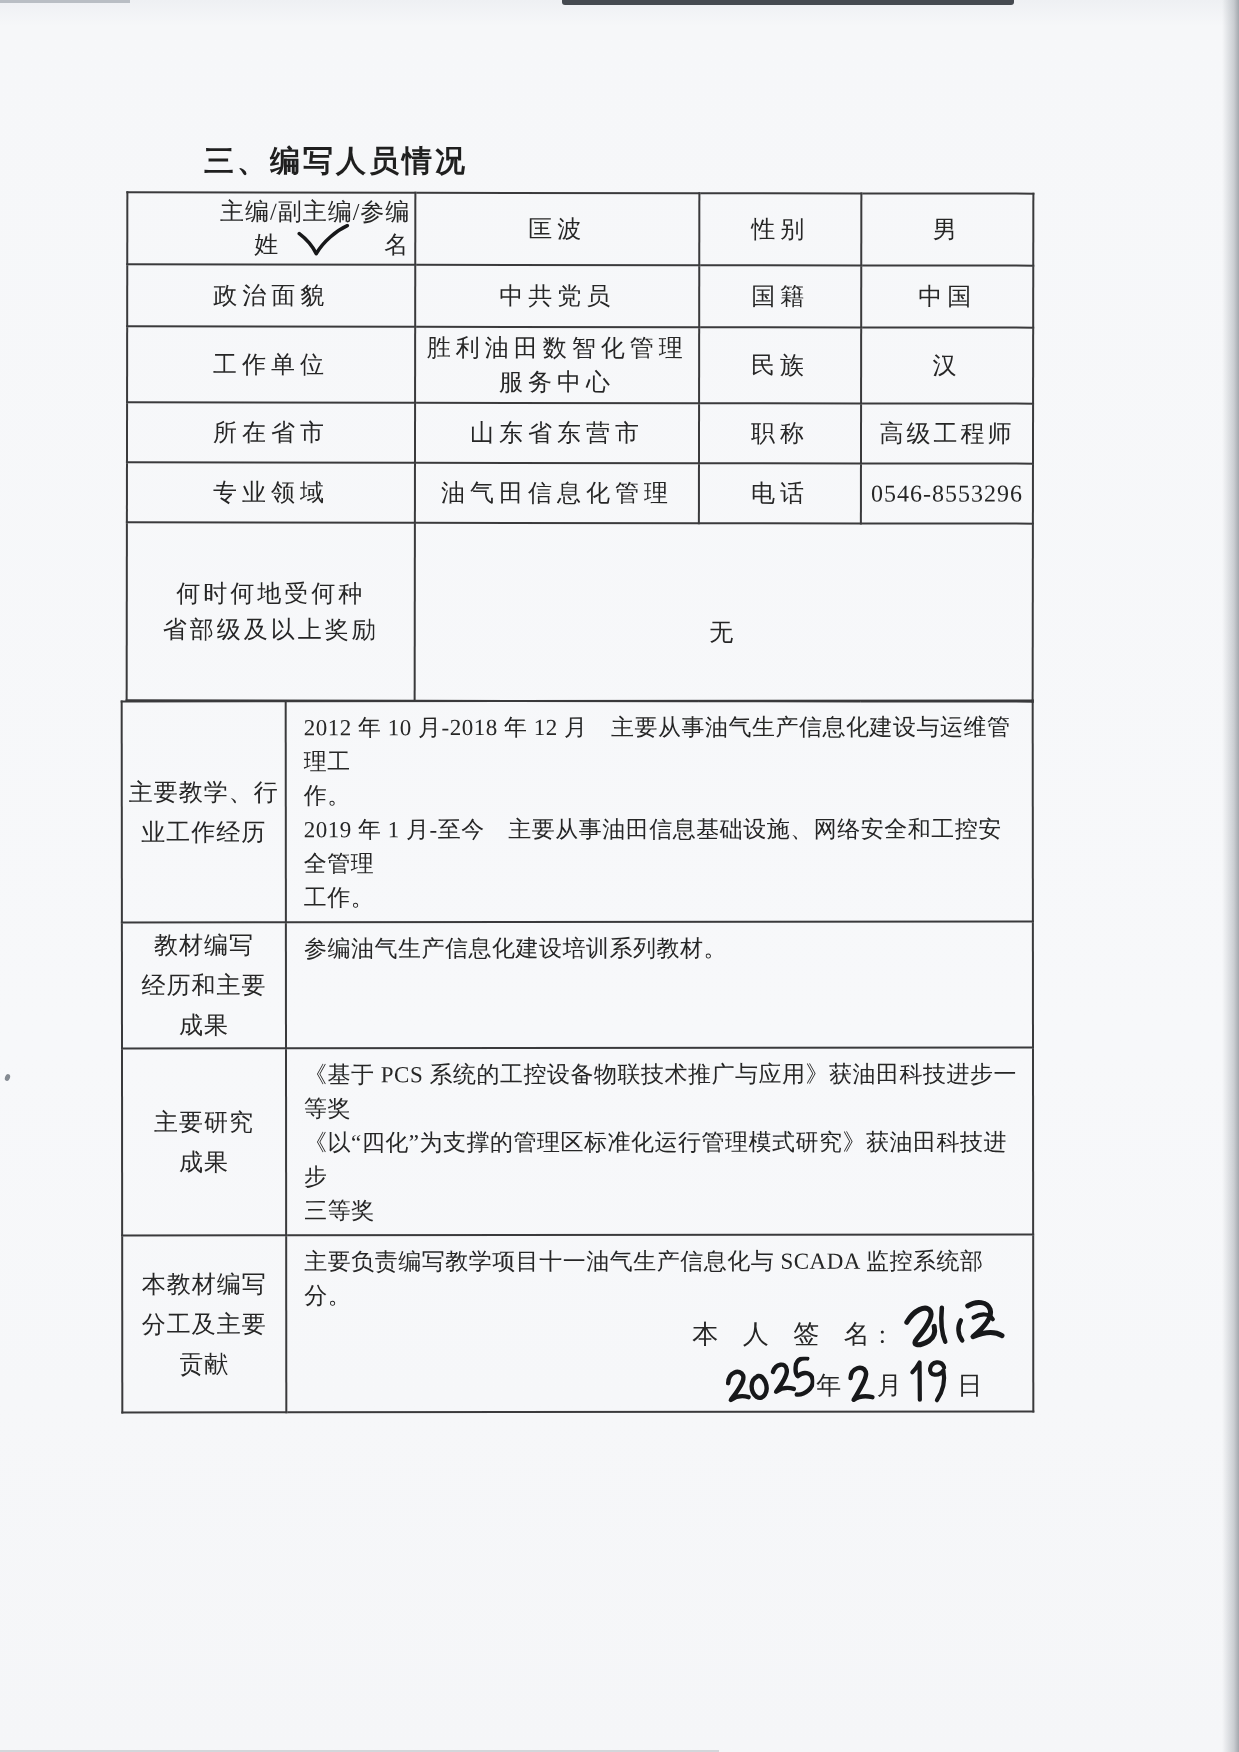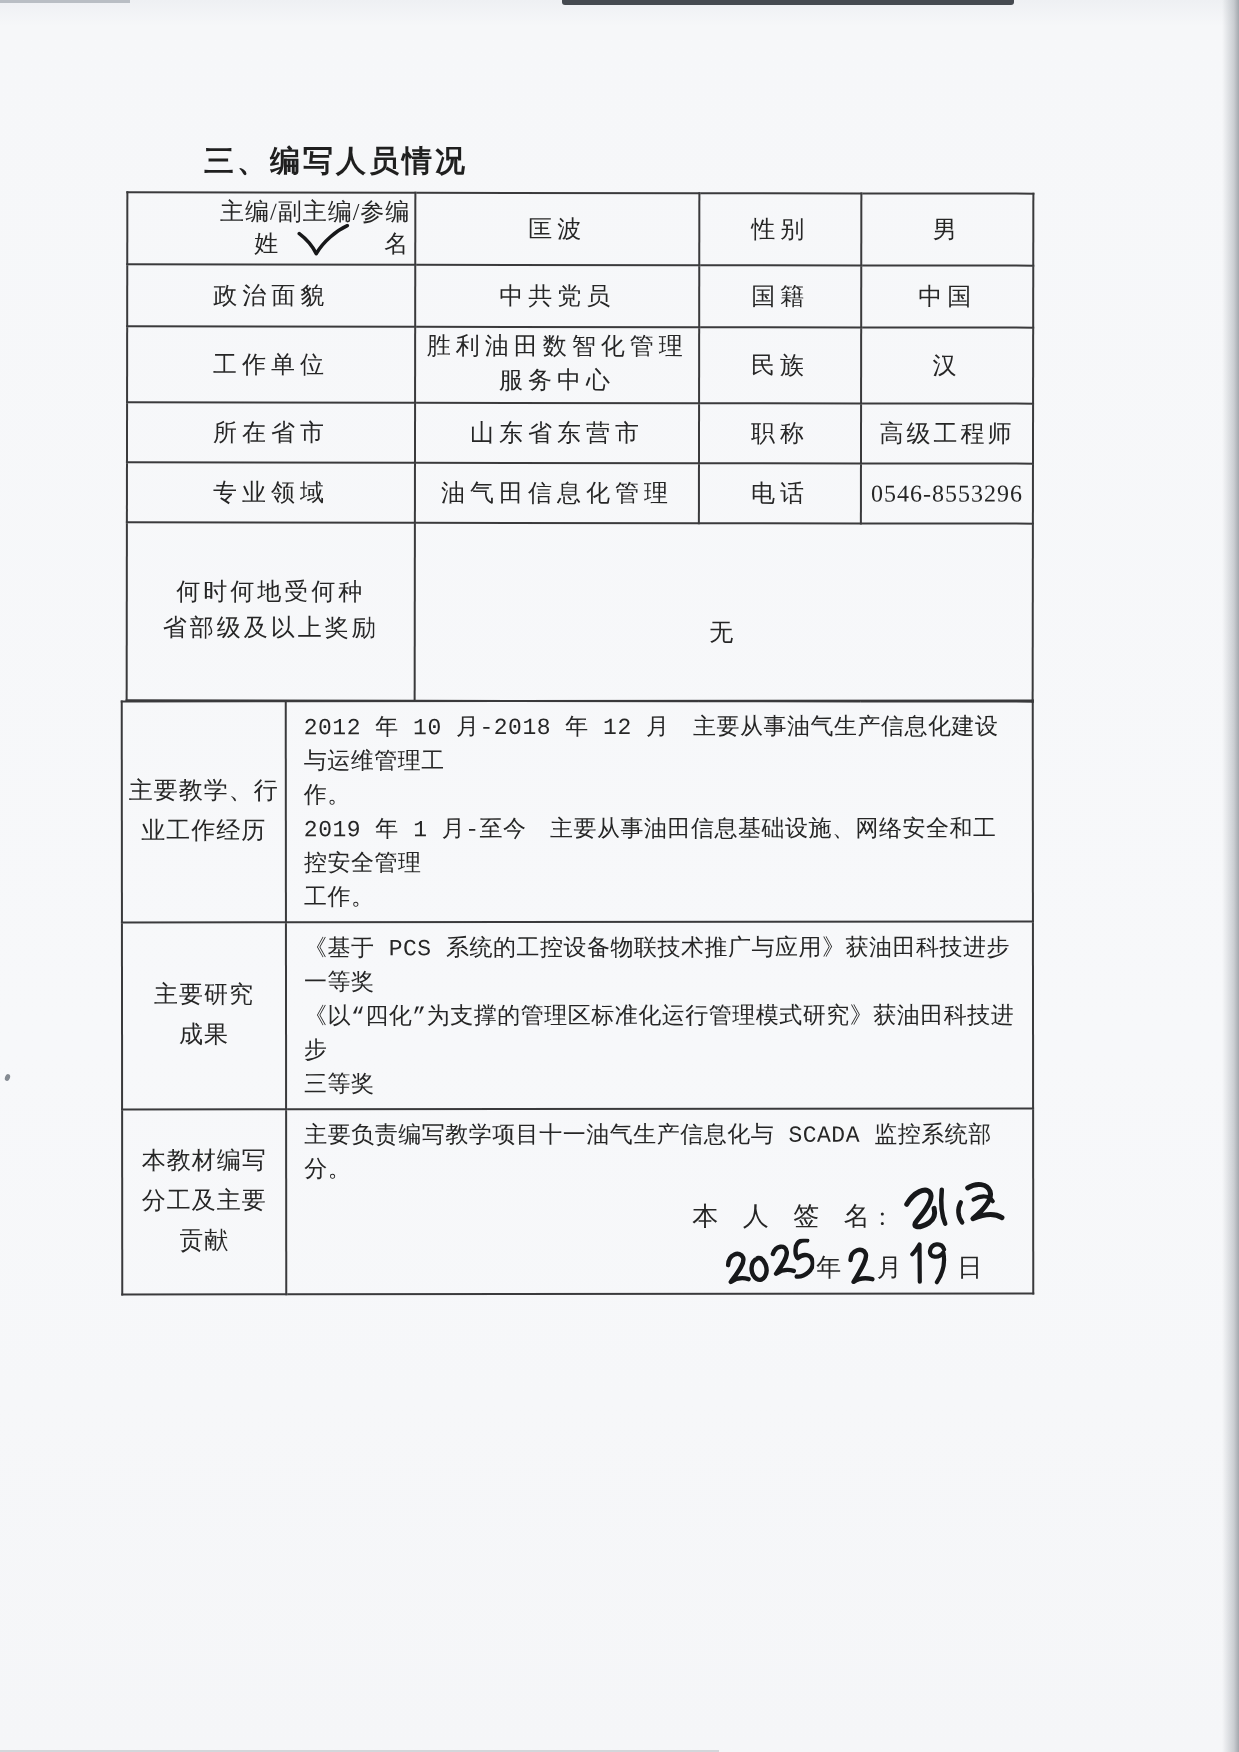--- a/index.html
+++ b/index.html
@@ -18,40 +18,40 @@
 
   .title{
     position:absolute;left:204px;top:141px;
     font-family:"Liberation Sans","DejaVu Sans",sans-serif;
     font-weight:bold;font-size:30px;letter-spacing:3px;color:#1f1f1f;
   }
 
   table{border-collapse:collapse;position:absolute;table-layout:fixed;background:transparent;}
   td{border:2px solid #3a3a3c;text-align:center;vertical-align:middle;
      font-size:24px;letter-spacing:5px;padding:2px 4px;color:#262626;}
-  .pre{white-space:pre-line;font-family:Liberation Mono, monospace;}
+  .pre{white-space:pre-line;}
 
   .t1{left:126px;top:192px;width:906px;transform:rotate(0.08deg);}
   .t1 .r1{height:66px}.t1 .r2{height:62px}.t1 .r3{height:76px}
   .t1 .r4{height:60px}.t1 .r5{height:60px}.t1 .r6{height:178px}
   .namecell{position:relative;letter-spacing:1px;line-height:33px;text-align:right;}
   .namecell .nm1{letter-spacing:1px;}
   .namecell .nm2{letter-spacing:2px;}
   .check{position:absolute;left:168px;top:30px;}
   .phone{letter-spacing:1px;}
   .awardlabel{letter-spacing:3px;line-height:36px;}
   .awardvalue{padding-top:42px;}
 
   .t2{left:121px;top:700px;width:911px;transform:rotate(-0.05deg);}
   .t2 .ra{height:180px}.t2 .rb{height:121px}.t2 .rc{height:182px}.t2 .rd{height:164px}
   .t2 td.lbl{letter-spacing:1px;line-height:40px;font-size:24px;margin-top:40px;}
   .t2 td.content{text-align:left;vertical-align:top;padding:9px 14px 6px 17px;
      font-size:23px;letter-spacing:0.5px;line-height:34px;}
 
-  .sign-row{display:flex;align-items:center;margin-top:8px;padding-left:388px;}
+  .sign-row{display:flex;align-items:center;margin-top:0;padding-left:388px;}
   .sign-label{font-size:26px;letter-spacing:9px;white-space:nowrap;}
   .sig-svg{margin-left:4px;margin-top:-16px;}
   .date-row{display:flex;align-items:flex-end;margin-top:0px;padding-left:418px;}
   .date-row .suffix{font-size:25px;margin:0 3px 2px 2px;}
   .hand{stroke:#17181a;stroke-linecap:round;stroke-linejoin:round;fill:none;}
 </style>
 </head>
 <body>
 
 <div class="page">
@@ -124,20 +124,26 @@
       </colgroup>
     <tbody>
         <tr class="ra">
       <td class="lbl pre">主要教学、行
 业工作经历</td>
       <td class="content pre">2012 年 10 月-2018 年 12 月　主要从事油气生产信息化建设与运维管理工
 作。
 2019 年 1 月-至今　主要从事油田信息基础设施、网络安全和工控安全管理
 工作。</td>
     </tr>
+    <tr class="rb">
+      <td class="lbl pre">教材编写
+经历和主要
+成果</td>
+      <td class="content pre">参编油气生产信息化建设培训系列教材。</td>
+    </tr>
     <tr class="rc">
       <td class="lbl pre">主要研究
 成果</td>
       <td class="content pre">《基于 PCS 系统的工控设备物联技术推广与应用》获油田科技进步一等奖
 《以“四化”为支撑的管理区标准化运行管理模式研究》获油田科技进步
 三等奖</td>
     </tr>
     <tr class="rd">
       <td class="lbl pre">本教材编写
 分工及主要

